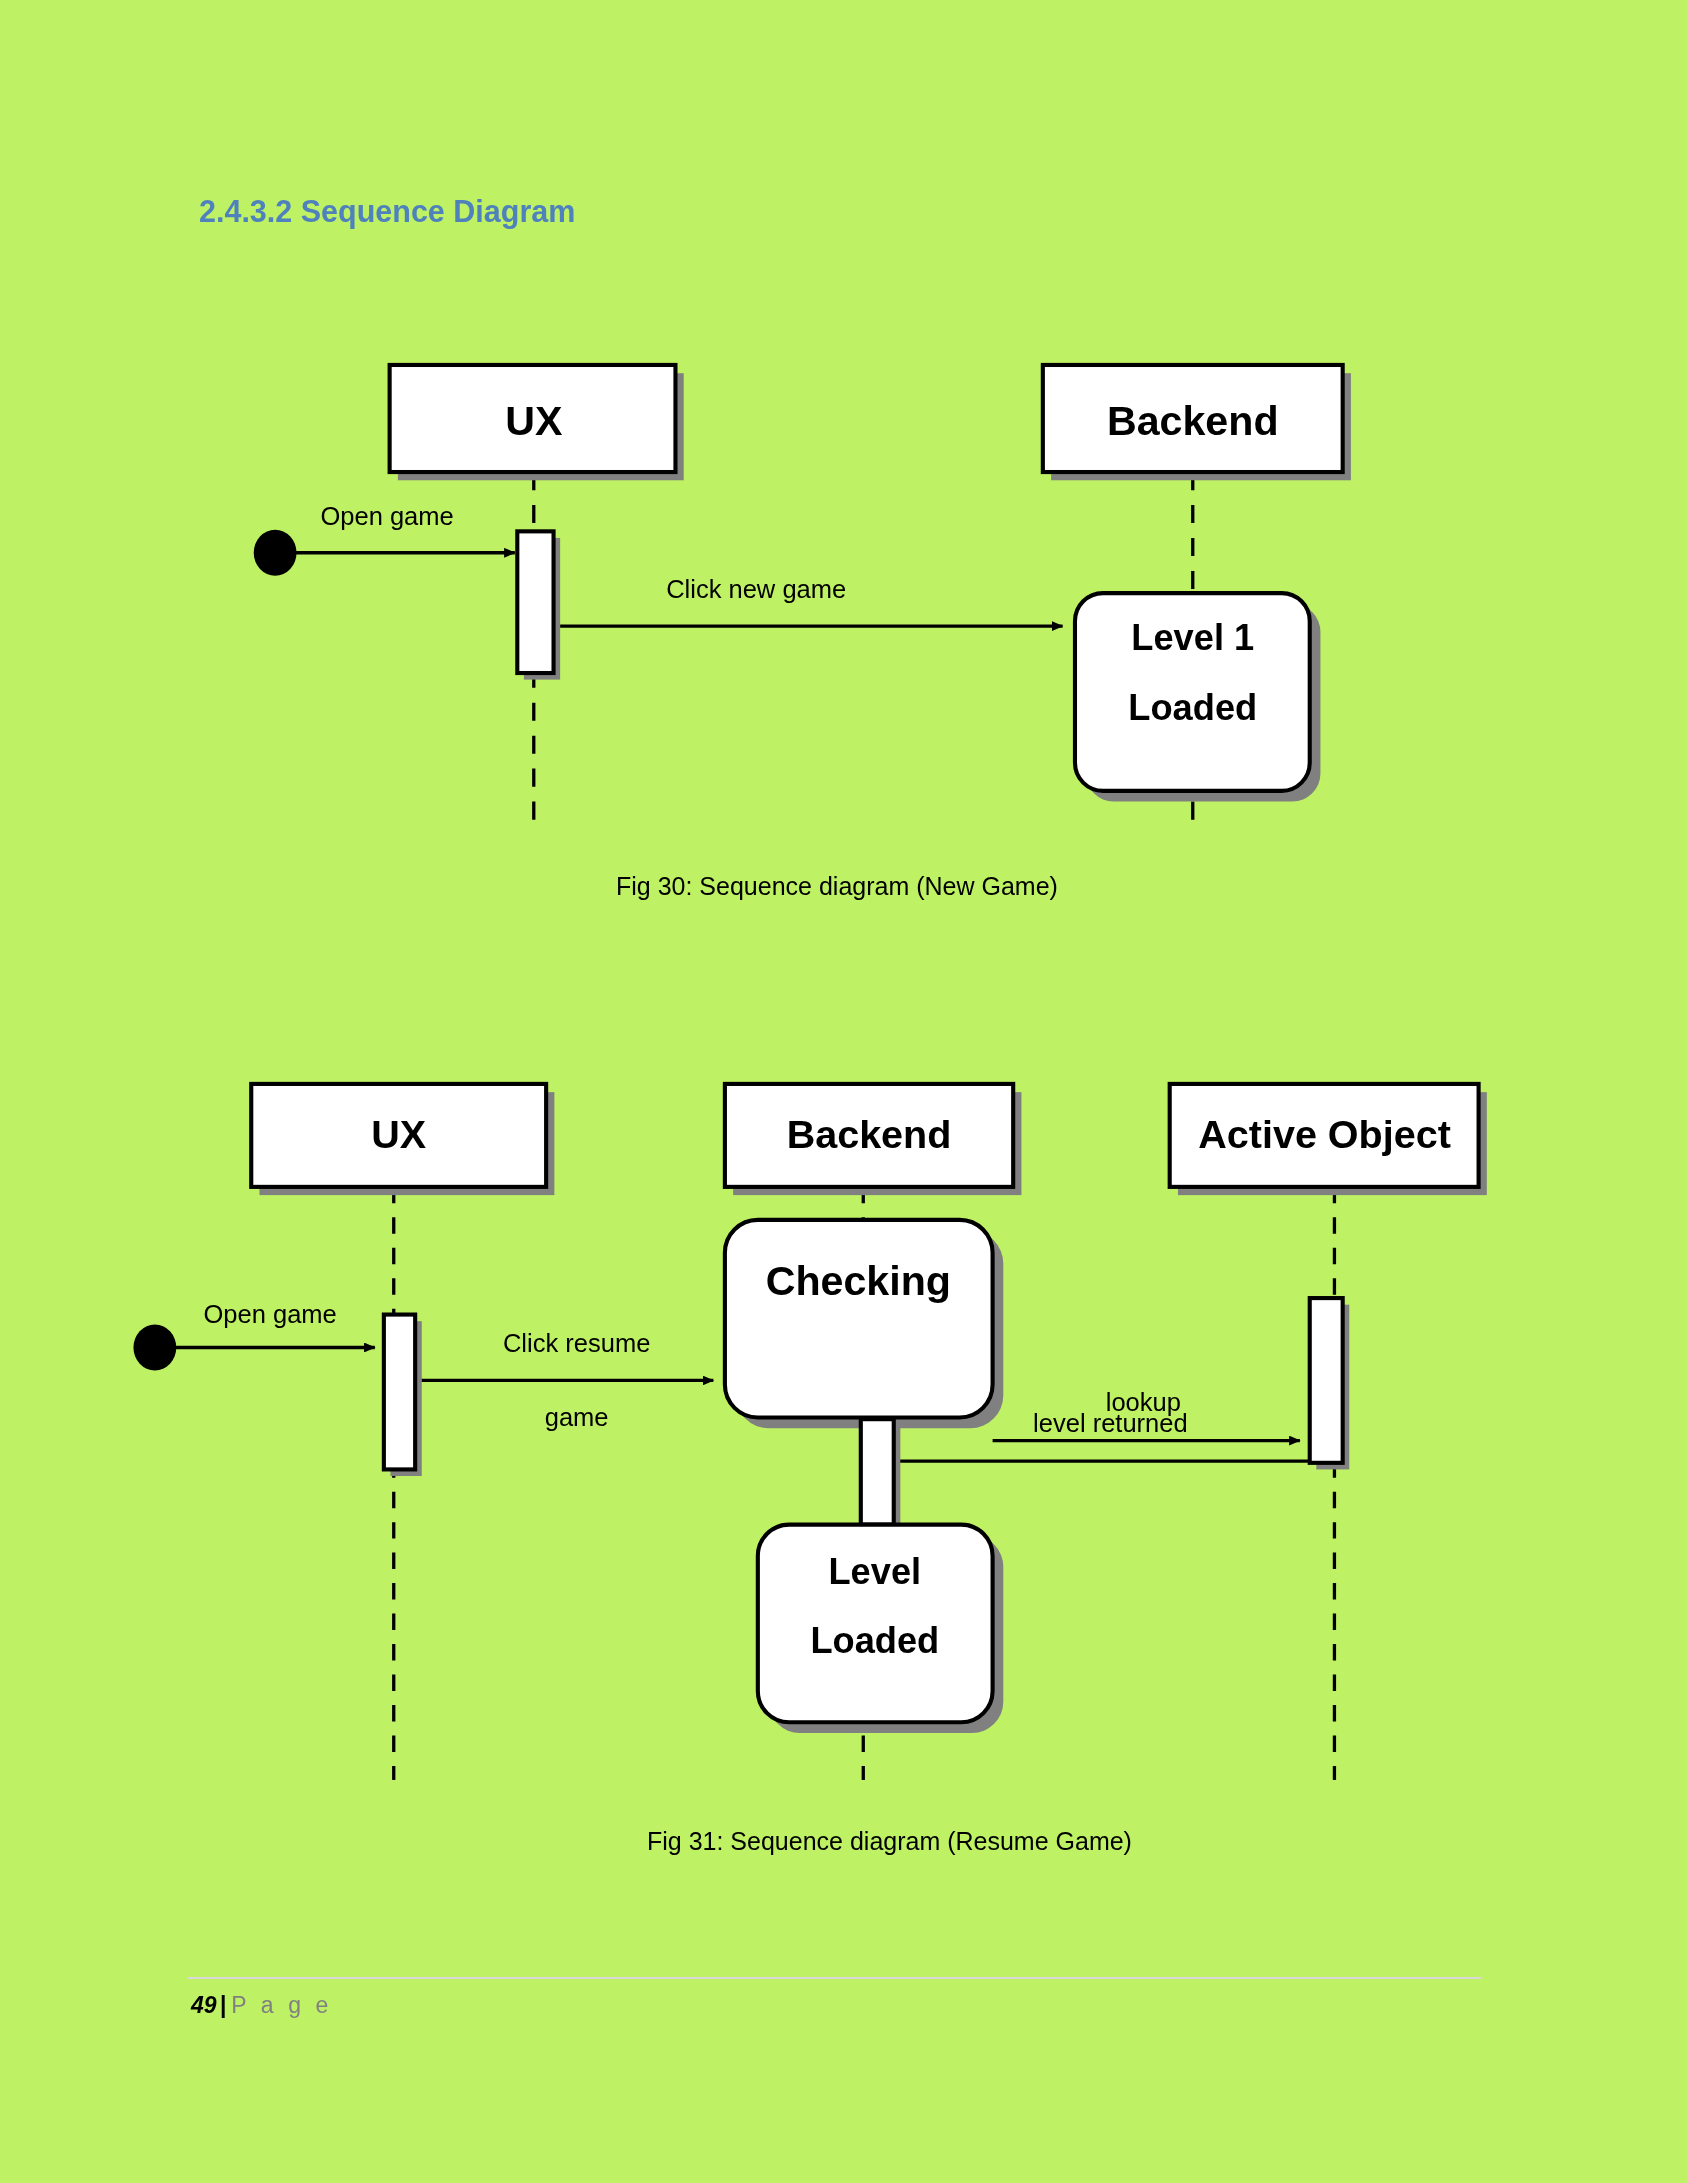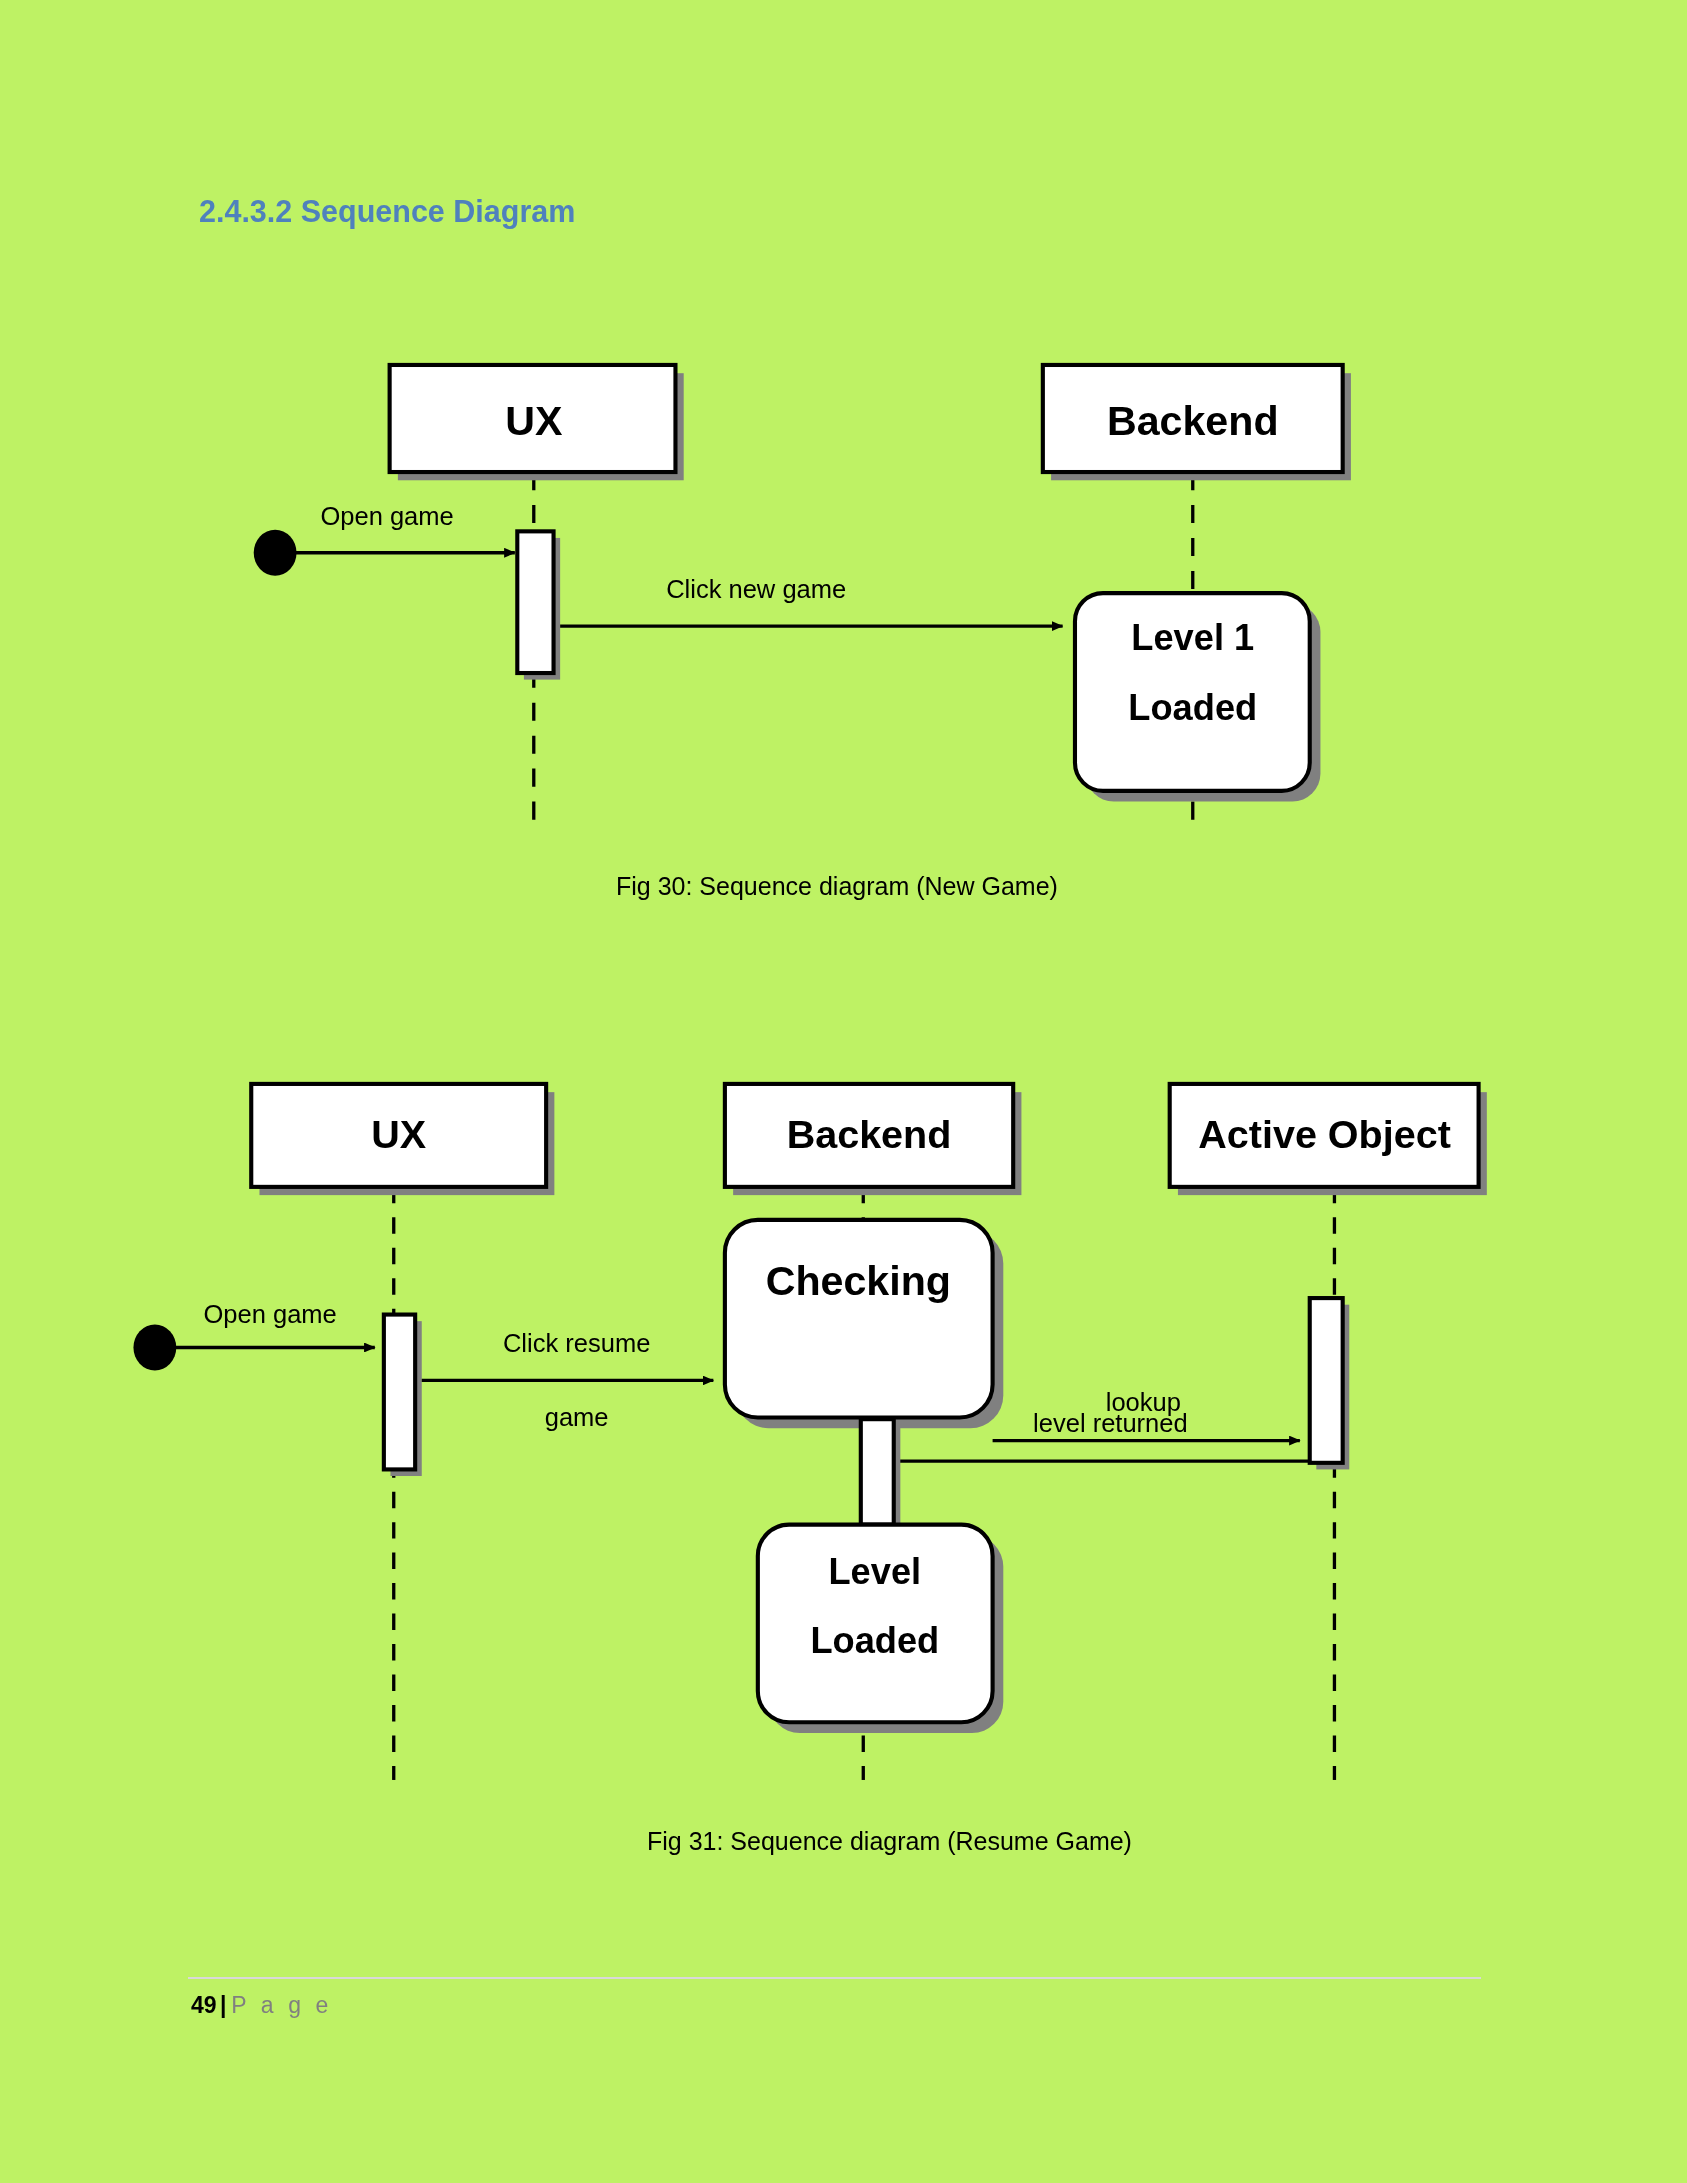--- a/index.html
+++ b/index.html
@@ -40,21 +40,21 @@
     left:188px; top:1977px;
     width:1293px; height:1.6px;
     background:#d9d9d9;
   }
   .footer {
     position:absolute;
     left:191px; top:1992px;
     font-size:23px;
     white-space:nowrap;
   }
-  .footer .pg-num { font-weight:bold; color:#000000; }
+  .footer .pg-num { font-weight:bold; color:#000000;font-style:italic; }
   .footer .pg-sep { font-weight:bold; color:#000000; padding:0 5px 0 3.3px; }
   .footer .pg-word { color:#808080; letter-spacing:4.1px; }
 
   
   .lbl-title { font-family:"Liberation Sans", sans-serif; font-weight:bold; }
   .lbl-msg   { font-family:"Liberation Sans", sans-serif; font-weight:normal; }
   .lbl-state { font-family:"Liberation Sans", sans-serif; font-weight:bold; }
 </style>
 </head>
 <body>

